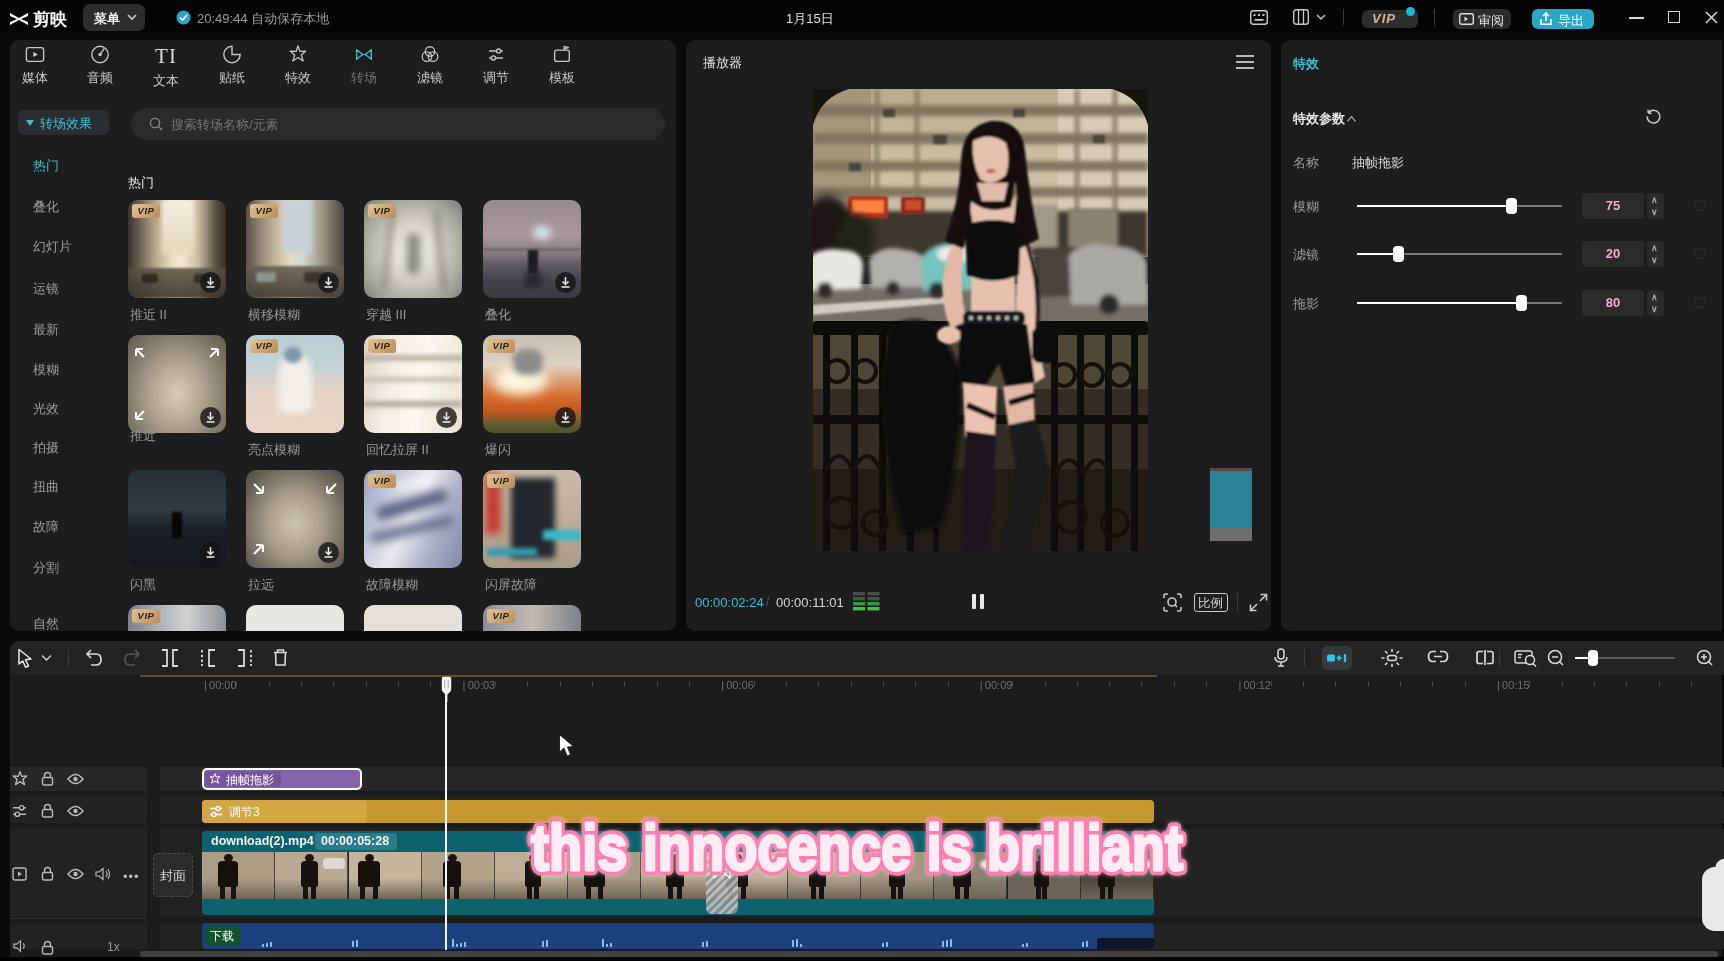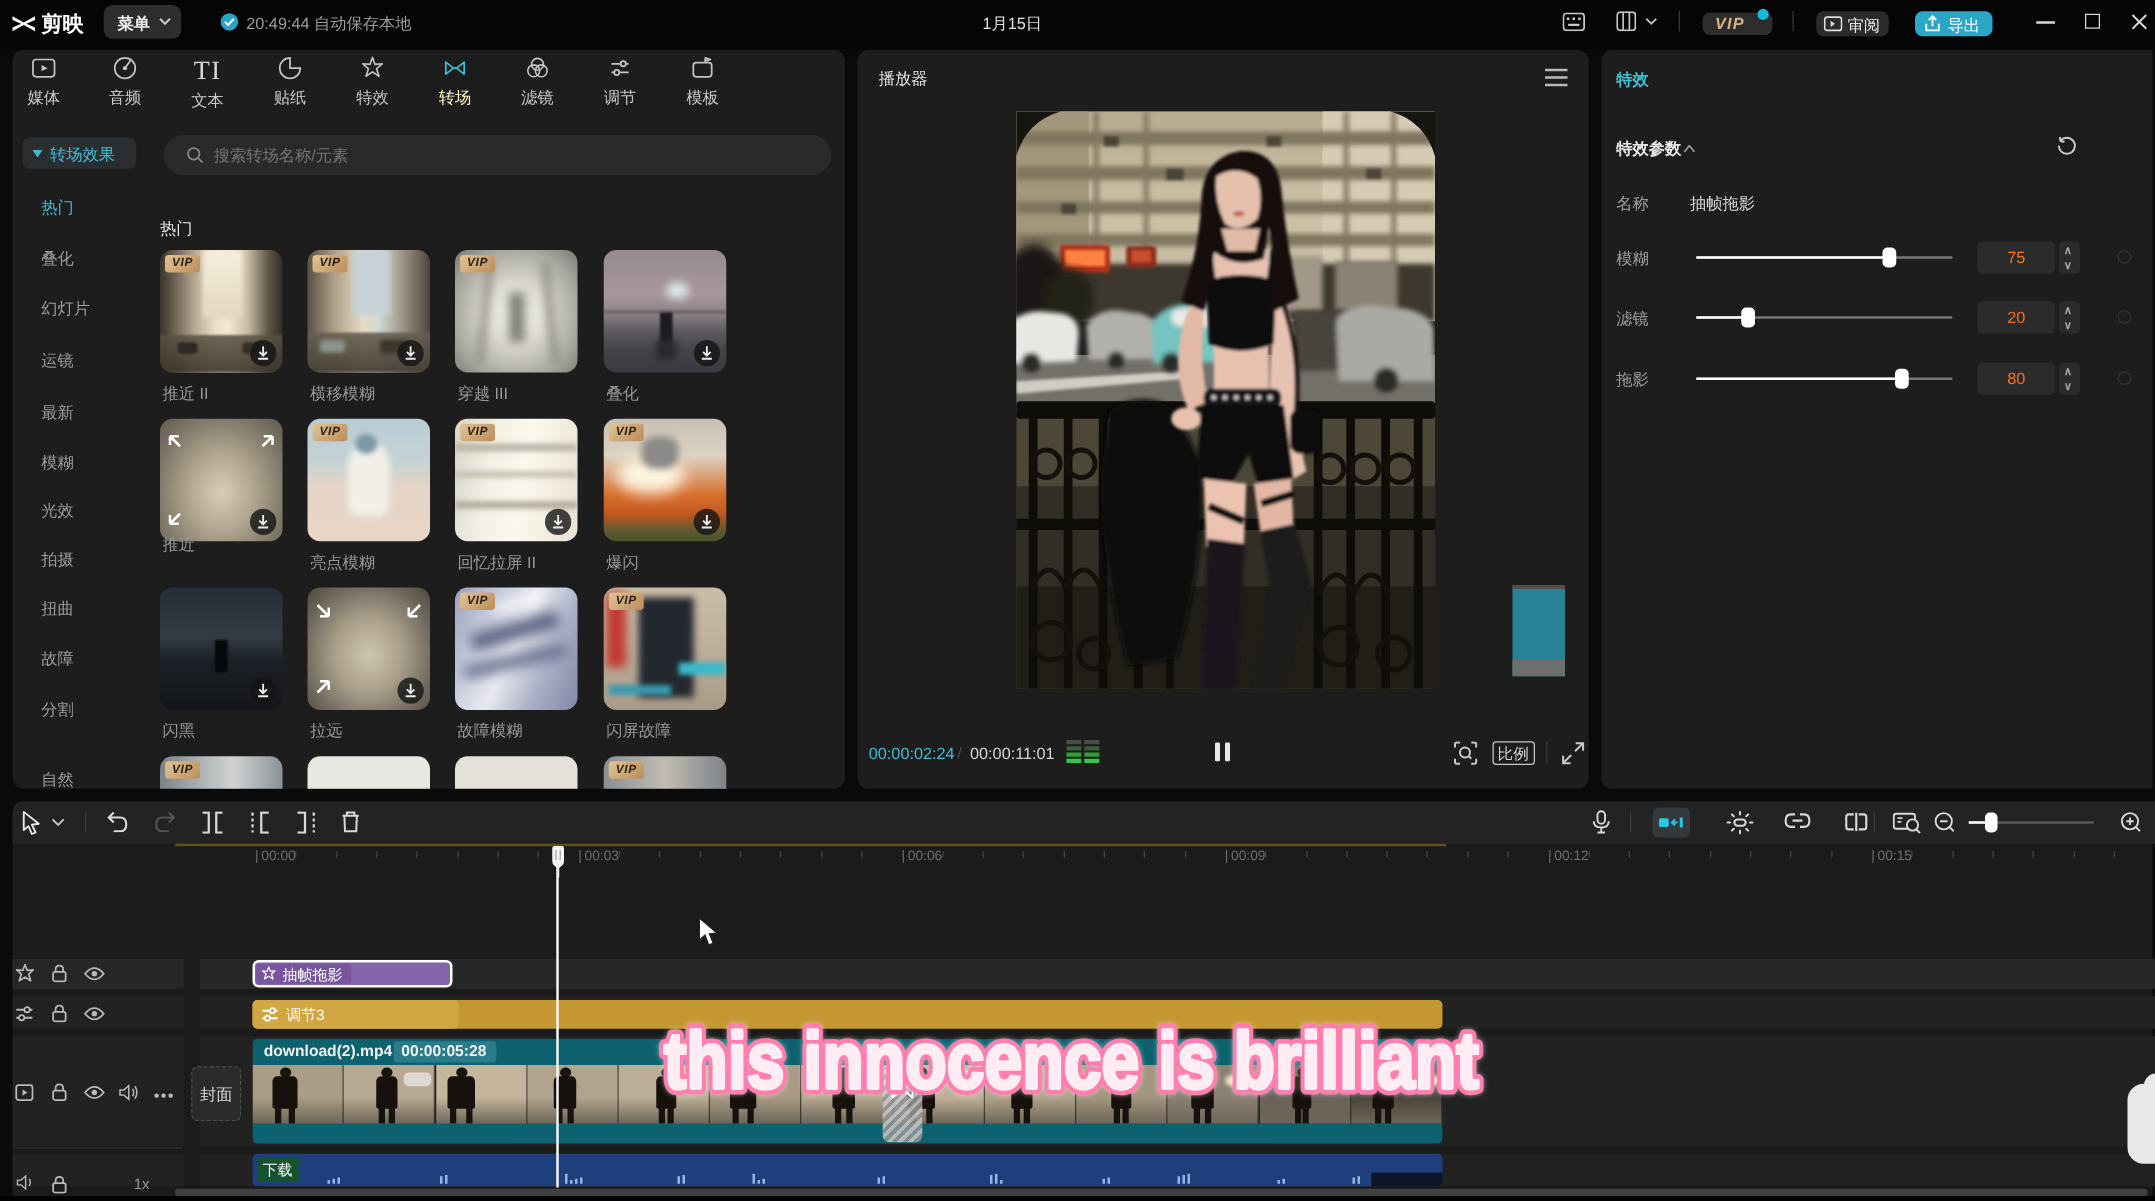--- a/index.html
+++ b/index.html
@@ -28,21 +28,21 @@
   background:linear-gradient(135deg,#e3c394,#b98d5a); color:#2a2116; font-size:9.5px; font-weight:bold;
   font-style:italic; text-align:center; line-height:14px; letter-spacing:0.5px;}
 .dl { position:absolute; right:5px; bottom:5px; width:21px; height:21px; border-radius:50%; background:rgba(20,20,20,0.8); }
 
 .srow { position:absolute; left:0; width:443px; height:16px; }
 .sl { position:absolute; left:12px; top:0; font-size:13px; color:#9f9f9f; }
 .track { position:absolute; left:76px; top:7px; width:205px; height:2px; background:#787878; border-radius:1px; }
 .fill { position:absolute; left:0; top:0; height:2px; background:#fff; }
 .knob { position:absolute; top:-7px; width:11px; height:16px; background:#fff; border-radius:4px; }
 .val { position:absolute; left:301px; top:-5px; width:62px; height:26px; background:#2b2b2c; border-radius:4px;
-  color:#f97316; font-size:13px; text-align:center; line-height:26px; }
+  color:#f9a8d4; font-size:13px; text-align:center; line-height:26px;font-weight:bold; }
 .spin { position:absolute; left:366px; top:-5px; width:17px; height:26px; background:#2b2b2c; border-radius:4px; }
 .spin::before { content:"\2227"; position:absolute; left:4px; top:2px; font-size:9px; color:#a8a8a8; font-weight:bold; }
 .spin::after { content:"\2228"; position:absolute; left:4px; bottom:2px; font-size:9px; color:#a8a8a8; font-weight:bold; }
 .kf { position:absolute; left:413px; top:2px; width:11px; height:11px; border-radius:50%; border:1.5px solid #333334; }
 </style>
 </head>
 <body>
 <div id="app">
 
   <div id="topbar">
@@ -136,21 +136,21 @@
         <svg width="22" height="22" viewBox="0 0 22 22">
           <path d="M11 1 L13.2 7.5 L20 7 L14.8 11.5 L17 18.5 L11 14.5 L5 18.5 L7.2 11.5 L2 7 L8.8 7.5 Z" stroke="#c4c4c4" stroke-width="1.5" fill="none" stroke-linejoin="round"></path>
         </svg>
         <span>特效</span>
       </div>
     <div class="tab teal2" style="left:328px">
         <svg width="22" height="22" viewBox="0 0 22 22">
           <path d="M2.5 5.5 L9.5 11 L2.5 16.5 Z M19.5 5.5 L12.5 11 L19.5 16.5 Z" stroke="#3fbdd3" stroke-width="1.6" fill="none" stroke-linejoin="round"></path>
           <path d="M9.5 11 L12.5 11" stroke="#3fbdd3" stroke-width="1.4"></path>
         </svg>
-        <span style="color:#fef9c3">转场</span>
+        <span style="color:#737373">转场</span>
       </div>
     <div class="tab" style="left:394px">
         <svg width="22" height="22" viewBox="0 0 22 22">
           <circle cx="11" cy="7.5" r="5.5" stroke="#c4c4c4" stroke-width="1.5" fill="none"></circle>
           <circle cx="7.5" cy="13.5" r="5.5" stroke="#c4c4c4" stroke-width="1.5" fill="none"></circle>
           <circle cx="14.5" cy="13.5" r="5.5" stroke="#c4c4c4" stroke-width="1.5" fill="none"></circle>
         </svg>
         <span>滤镜</span>
       </div>
     <div class="tab" style="left:460px">

